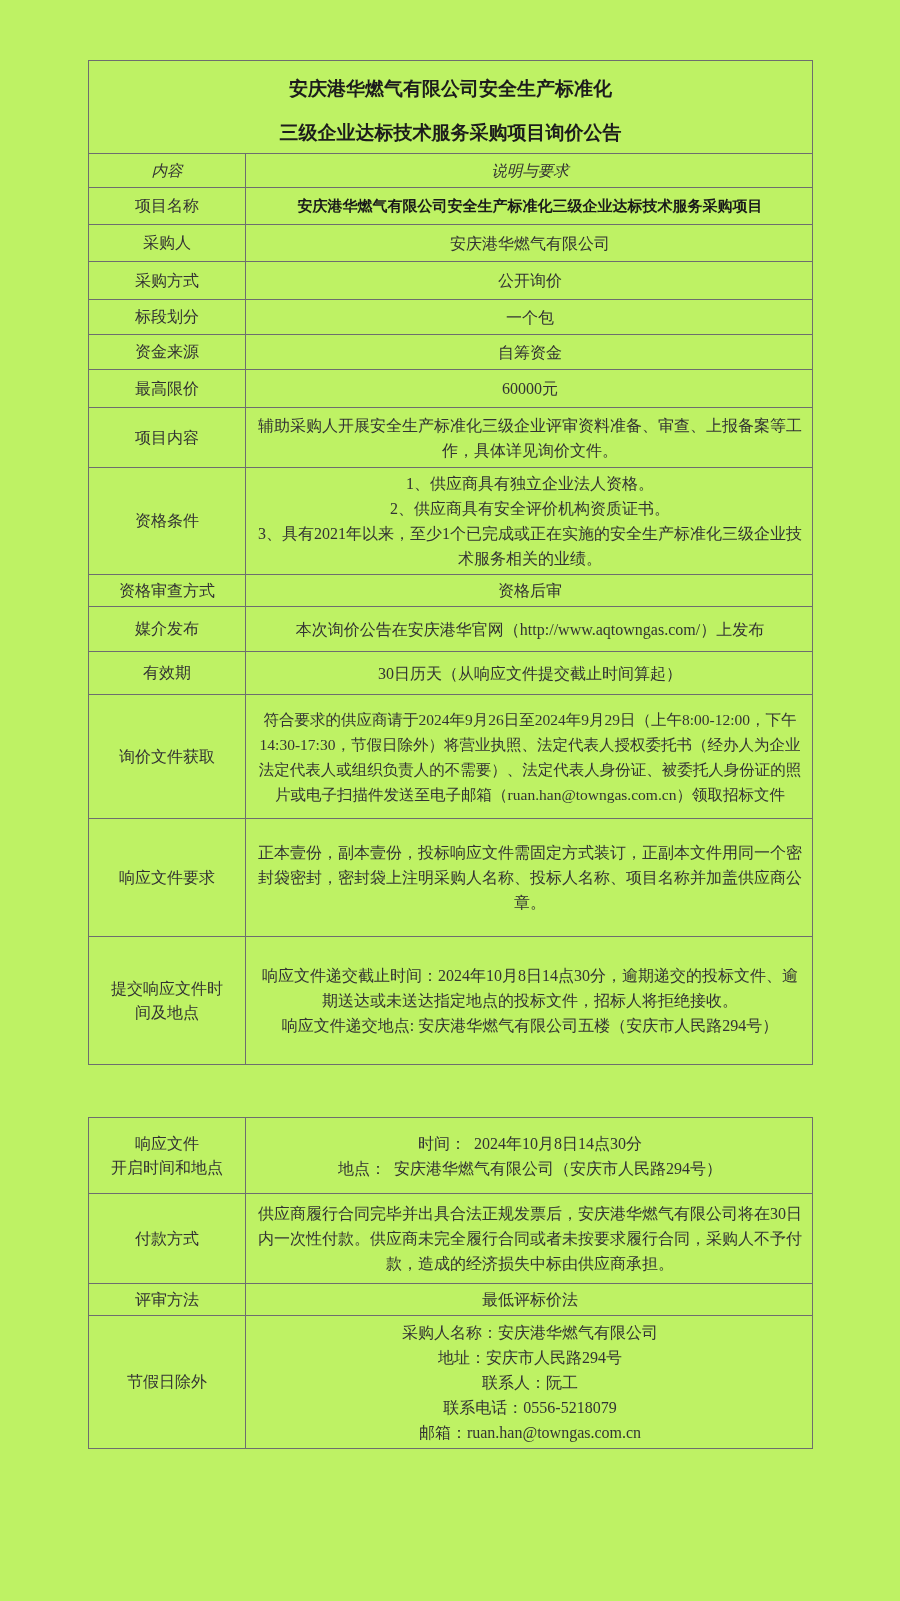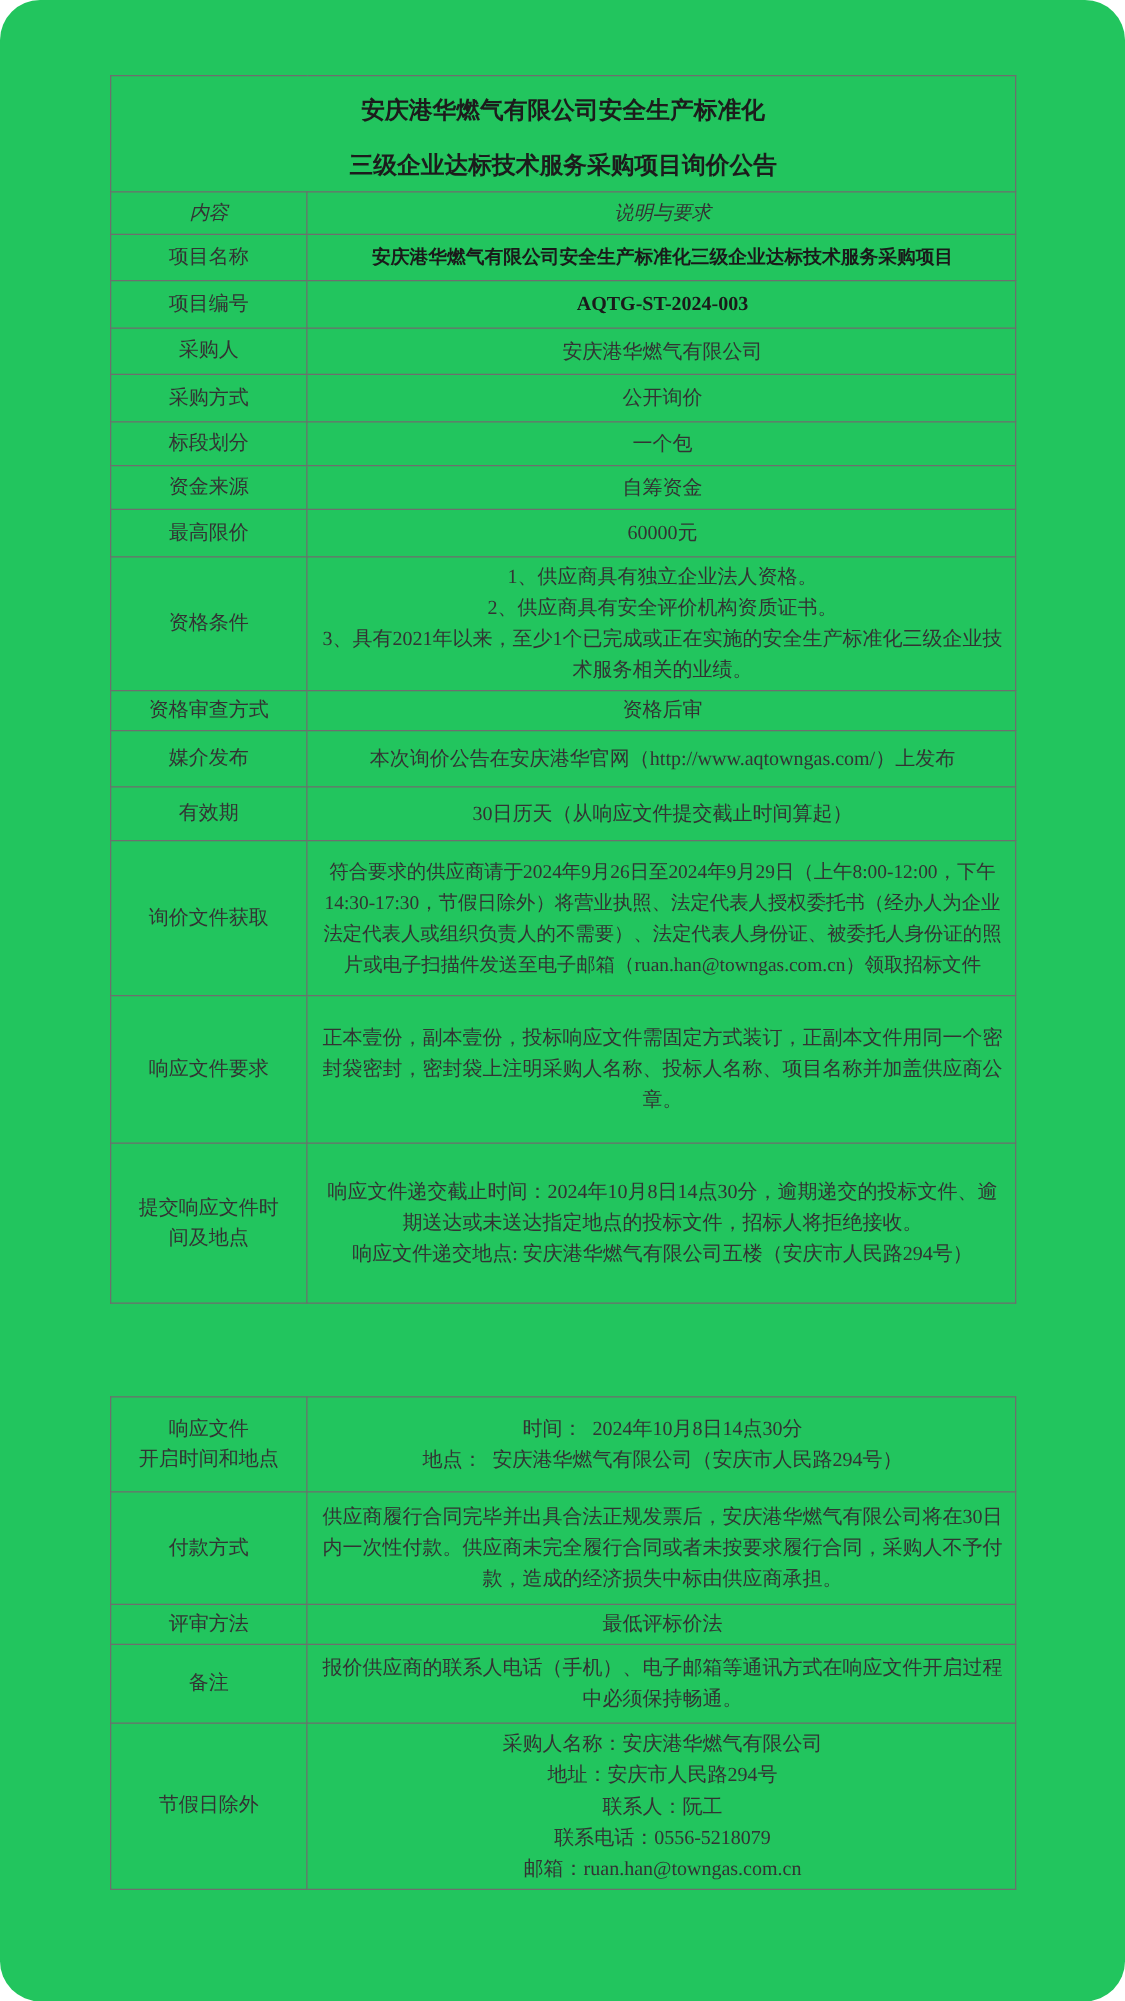--- a/index.html
+++ b/index.html
@@ -5,23 +5,22 @@
   * { box-sizing: border-box; margin: 0; padding: 0; }
   html, body { background: #ffffff; }
   body {
     font-family: "Liberation Serif", "DejaVu Serif", serif;
     color: #333333;
   }
   .page {
     position: relative;
     width: 900px;
     height: 1601px;
-    background: #22c55e;
+    background: #bef264;
     overflow: hidden;
-    border-radius: 32px;
   }
   table.tbl {
     position: absolute;
     left: 88px;
     width: 724px;
     border-collapse: collapse;
     table-layout: fixed;
   }
   .tbl-1 { top: 60px; }
   .tbl-2 { top: 1117px; }
@@ -84,43 +83,43 @@
         </td>
       </tr>
       <tr style="height:34px">
         <td class="lbl head">内容</td>
         <td class="val head">说明与要求</td>
       </tr>
       <tr style="height:37px">
         <td class="lbl">项目名称</td>
         <td class="val bold small">安庆港华燃气有限公司安全生产标准化三级企业达标技术服务采购项目</td>
       </tr>
-      <tr style="height:38px">
-        <td class="lbl">项目编号</td>
-        <td class="val bold">AQTG-ST-2024-003</td>
-      </tr>
       <tr style="height:37px">
         <td class="lbl">采购人</td>
         <td class="val">安庆港华燃气有限公司</td>
       </tr>
       <tr style="height:38px">
         <td class="lbl">采购方式</td>
         <td class="val">公开询价</td>
       </tr>
       <tr style="height:35px">
         <td class="lbl">标段划分</td>
         <td class="val">一个包</td>
       </tr>
       <tr style="height:35px">
         <td class="lbl">资金来源</td>
         <td class="val">自筹资金</td>
       </tr>
       <tr style="height:38px">
         <td class="lbl">最高限价</td>
         <td class="val">60000元</td>
+      </tr>
+      <tr style="height:60px">
+        <td class="lbl">项目内容</td>
+        <td class="val">辅助采购人开展安全生产标准化三级企业评审资料准备、审查、上报备案等工作，具体详见询价文件。</td>
       </tr>
       <tr style="height:100px">
         <td class="lbl">资格条件</td>
         <td class="val">1、供应商具有独立企业法人资格。
 2、供应商具有安全评价机构资质证书。
 3、具有2021年以来，至少1个已完成或正在实施的安全生产标准化三级企业技术服务相关的业绩。</td>
       </tr>
       <tr style="height:32px">
         <td class="lbl">资格审查方式</td>
         <td class="val">资格后审</td>
@@ -163,24 +162,20 @@
 地点：  安庆港华燃气有限公司（安庆市人民路294号）</td>
       </tr>
       <tr style="height:90px">
         <td class="lbl">付款方式</td>
         <td class="val">供应商履行合同完毕并出具合法正规发票后，安庆港华燃气有限公司将在30日内一次性付款。供应商未完全履行合同或者未按要求履行合同，采购人不予付款，造成的经济损失中标由供应商承担。</td>
       </tr>
       <tr style="height:30px">
         <td class="lbl">评审方法</td>
         <td class="val">最低评标价法</td>
       </tr>
-      <tr style="height:63px">
-        <td class="lbl">备注</td>
-        <td class="val">报价供应商的联系人电话（手机）、电子邮箱等通讯方式在响应文件开启过程中必须保持畅通。</td>
-      </tr>
       <tr style="height:133px">
         <td class="lbl">节假日除外</td>
         <td class="val">采购人名称：安庆港华燃气有限公司
 地址：安庆市人民路294号
 联系人：阮工
 联系电话：0556-5218079
 邮箱：ruan.han@towngas.com.cn</td>
       </tr>
     </tbody>
   </table>

